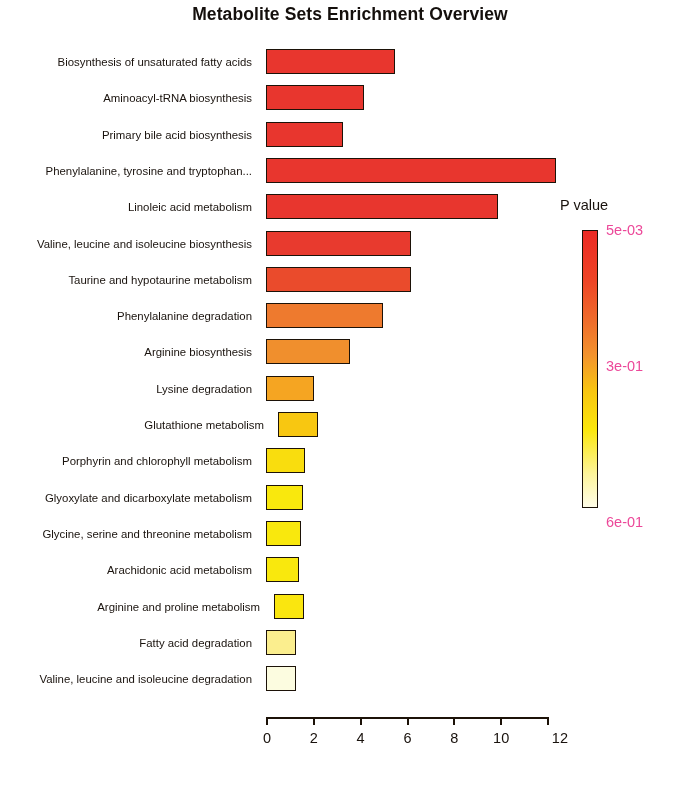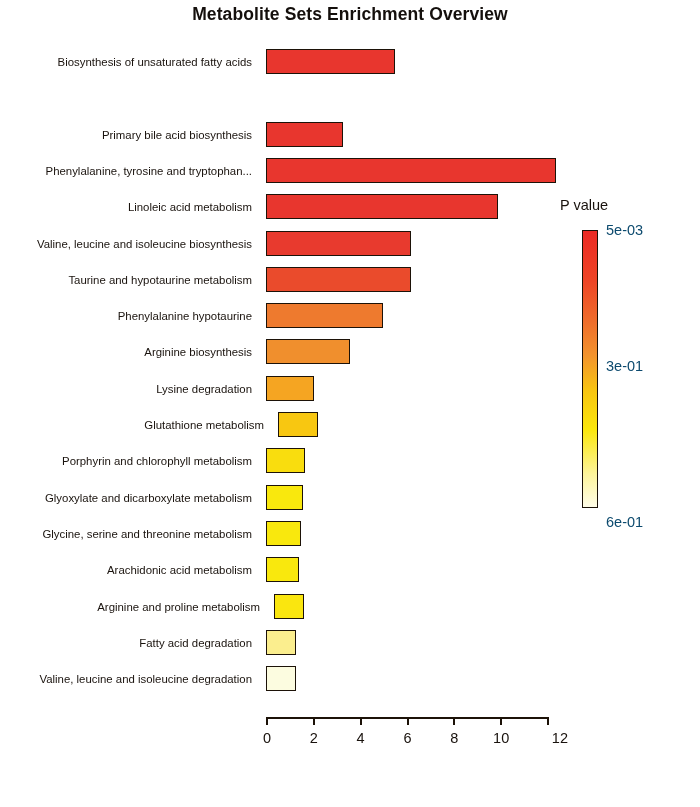--- a/index.html
+++ b/index.html
@@ -132,39 +132,43 @@
         #f3932d 45%,
         #f8c511 58%,
         #fbe70c 72%,
         #fdf49a 88%,
         #fffde8 100%);
   }
   .legend-tick-label {
     position: absolute;
     left: 606px;
     font-size: 14.5px;
-    color: #0c4a6e;
+    color: #ec4899;
     white-space: nowrap;
   }
   #legend-tick-top    { top: 222px; }
   #legend-tick-mid    { top: 358px; }
   #legend-tick-bottom { top: 514px; }
 </style>
 </head>
 <body>
 
 <div id="chart-root">
 
   <div id="chart-title">Metabolite Sets Enrichment Overview</div>
 
   <div id="plot-area">
       <div class="bar-row" style="top: 49px;">
         <div class="bar-label">Biosynthesis of unsaturated fatty acids</div>
         <div class="bar-rect" style="left: 266px; width: 128.792px; background: rgb(232, 54, 46);"></div>
       </div>
+      <div class="bar-row" style="top: 85.3px;">
+        <div class="bar-label">Aminoacyl-tRNA biosynthesis</div>
+        <div class="bar-rect" style="left: 266px; width: 98.35px; background: rgb(232, 54, 46);"></div>
+      </div>
       <div class="bar-row" style="top: 121.6px;">
         <div class="bar-label">Primary bile acid biosynthesis</div>
         <div class="bar-rect" style="left: 266px; width: 77.275px; background: rgb(232, 54, 46);"></div>
       </div>
       <div class="bar-row" style="top: 157.9px;">
         <div class="bar-label">Phenylalanine, tyrosine and tryptophan...</div>
         <div class="bar-rect" style="left: 266px; width: 290.367px; background: rgb(232, 54, 46);"></div>
       </div>
       <div class="bar-row" style="top: 194.2px;">
         <div class="bar-label">Linoleic acid metabolism</div>
@@ -172,21 +176,21 @@
       </div>
       <div class="bar-row" style="top: 230.5px;">
         <div class="bar-label">Valine, leucine and isoleucine biosynthesis</div>
         <div class="bar-rect" style="left: 266px; width: 145.183px; background: rgb(232, 58, 46);"></div>
       </div>
       <div class="bar-row" style="top: 266.8px;">
         <div class="bar-label">Taurine and hypotaurine metabolism</div>
         <div class="bar-rect" style="left: 266px; width: 145.183px; background: rgb(234, 75, 44);"></div>
       </div>
       <div class="bar-row" style="top: 303.1px;">
-        <div class="bar-label">Phenylalanine hypotaurine</div>
+        <div class="bar-label">Phenylalanine degradation</div>
         <div class="bar-rect" style="left: 266px; width: 117.083px; background: rgb(238, 122, 46);"></div>
       </div>
       <div class="bar-row" style="top: 339.4px;">
         <div class="bar-label">Arginine biosynthesis</div>
         <div class="bar-rect" style="left: 266px; width: 84.3px; background: rgb(240, 143, 45);"></div>
       </div>
       <div class="bar-row" style="top: 375.7px;">
         <div class="bar-label">Lysine degradation</div>
         <div class="bar-rect" style="left: 266px; width: 48.0042px; background: rgb(245, 165, 34);"></div>
       </div>

